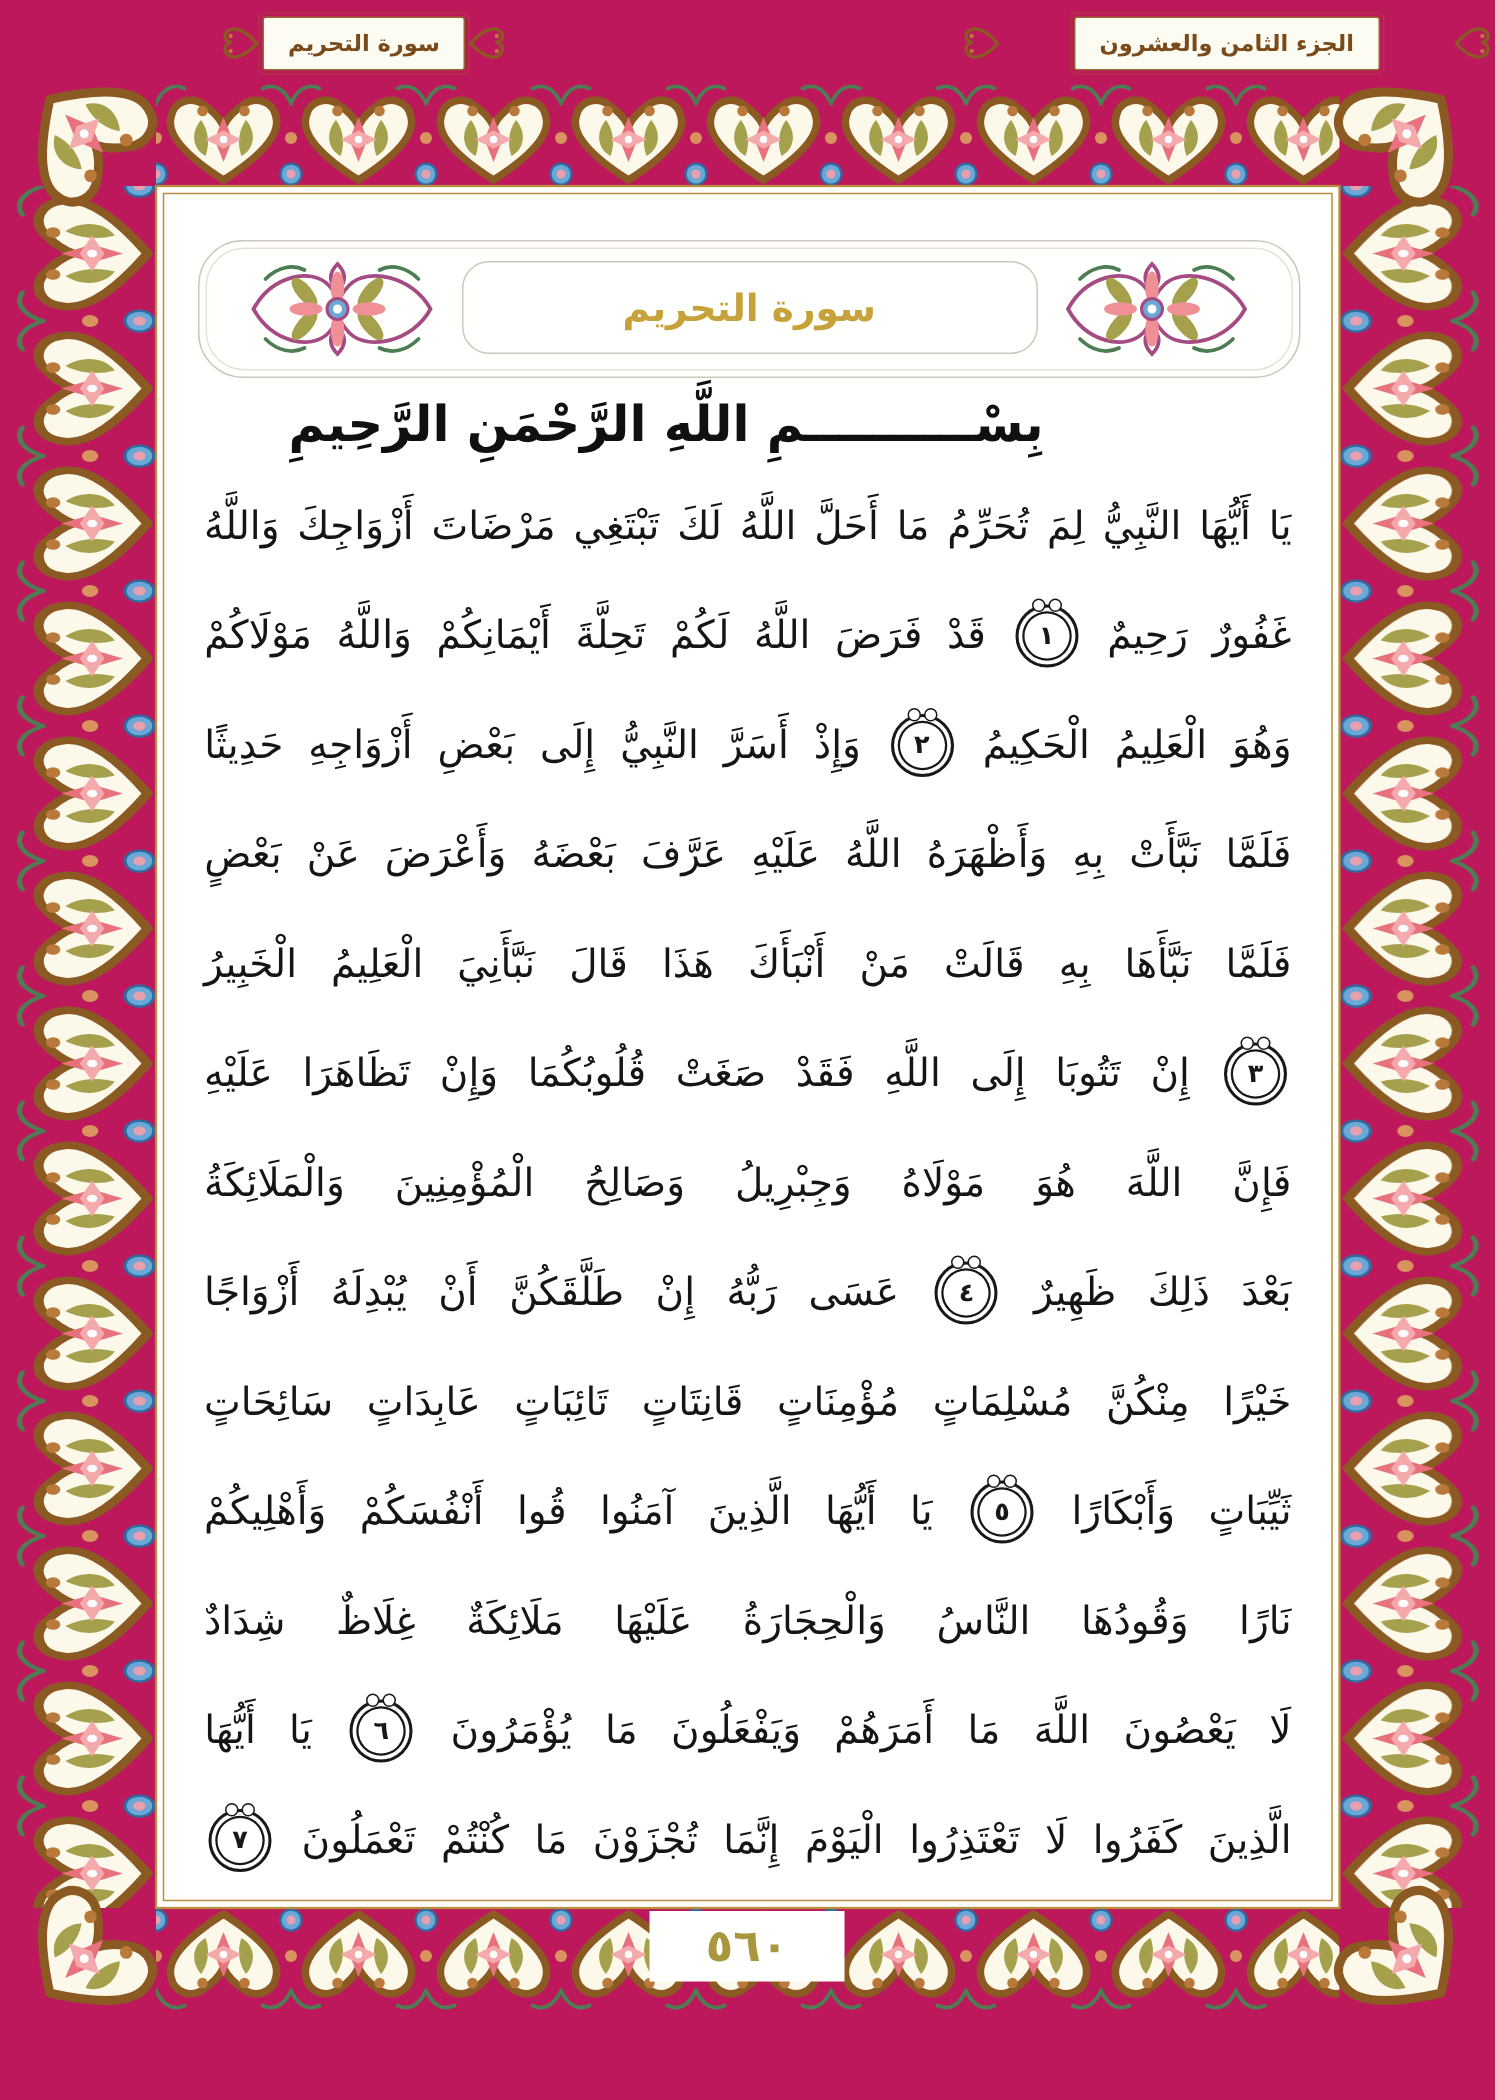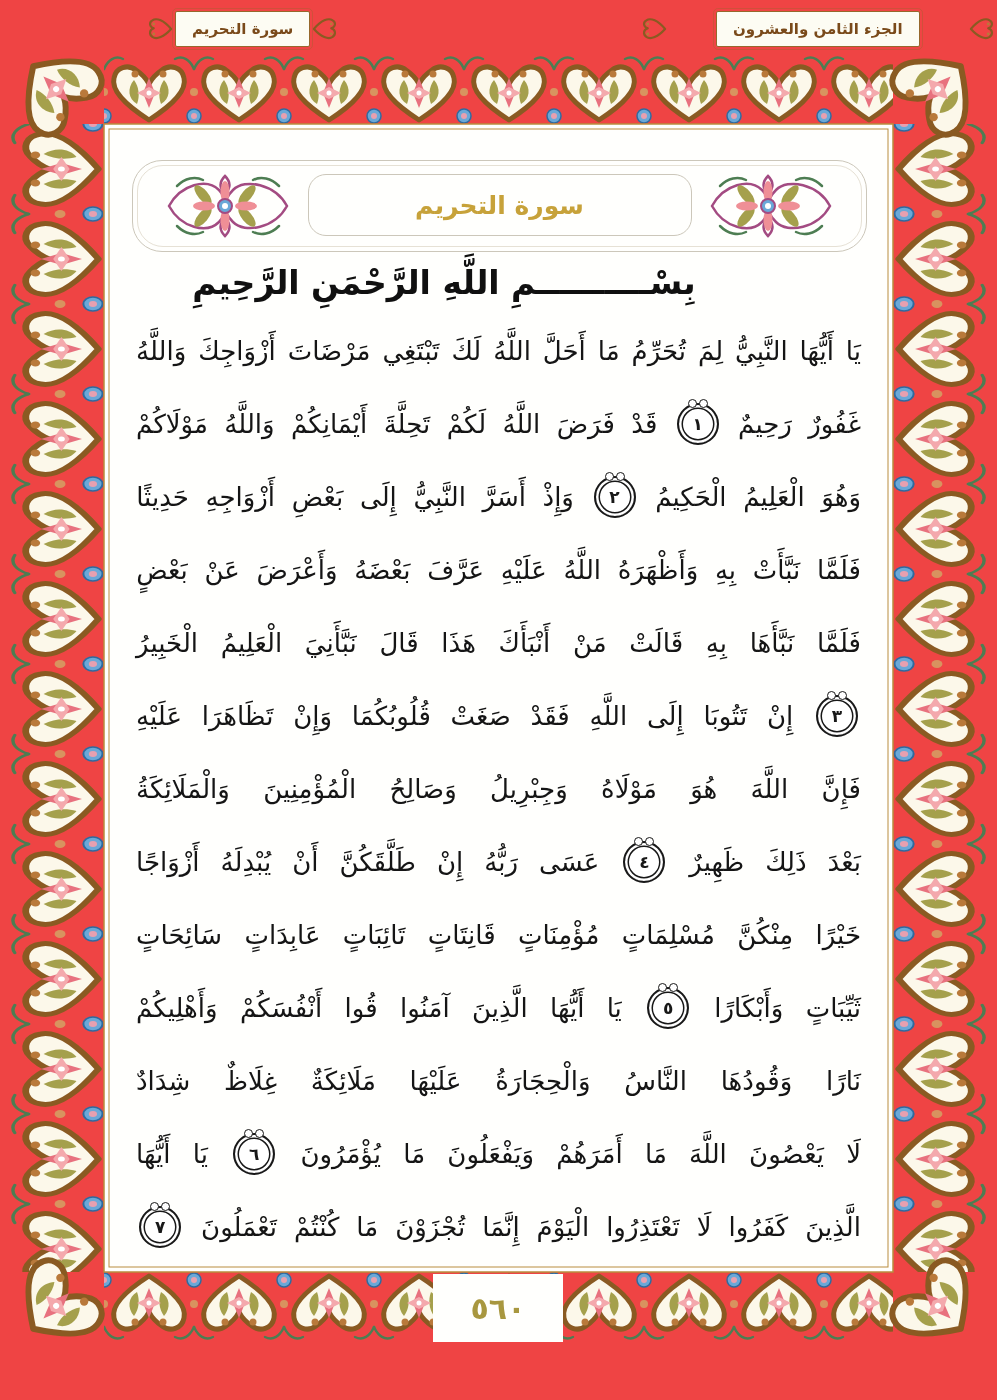--- a/index.html
+++ b/index.html
@@ -1,18 +1,18 @@
 <!DOCTYPE html>
 <html lang="ar" dir="rtl"><head>
 <meta charset="utf-8">
 <style>
   html,body{margin:0;padding:0;}
   .page{
     position:relative;width:997px;height:1400px;overflow:hidden;
-    background:#ef4444;
+    background:#be185d;
     font-family:"DejaVu Sans",sans-serif;
   }
   .border-art{position:absolute;left:0;top:0;width:997px;height:1400px;}
   .spr{stroke:#4d7d52;stroke-width:2.5;fill:none;stroke-linecap:round;}
 
   
   .cartouche{position:absolute;top:8px;height:42px;display:flex;align-items:center;gap:1px;}
   .c-left{left:148px;}
   .c-right{left:642px;gap:48px;}
   .brkt{width:26px;height:40px;flex:0 0 auto;}
@@ -64,21 +64,21 @@
   }
   .ayah-marker::before,.ayah-marker::after{
     content:"";position:absolute;top:-6px;width:7px;height:7px;
     border:1.5px solid #181818;border-radius:50%;background:#fff;
   }
   .ayah-marker::before{left:9px;}
   .ayah-marker::after{right:9px;}
 
   
   .pagenum-box{
-    position:absolute;left:433px;top:1274px;width:130px;height:68px;background:#fffffd;
+    position:absolute;left:433px;top:1274px;width:130px;height:47px;background:#fffffd;
     display:flex;align-items:center;justify-content:center;
     font-size:30px;font-weight:bold;color:#a8973f;
   }
 </style>
 </head>
 <body>
 
 <div class="page">
 
   <svg class="border-art" viewBox="0 0 997 1400" xmlns="http://www.w3.org/2000/svg">

